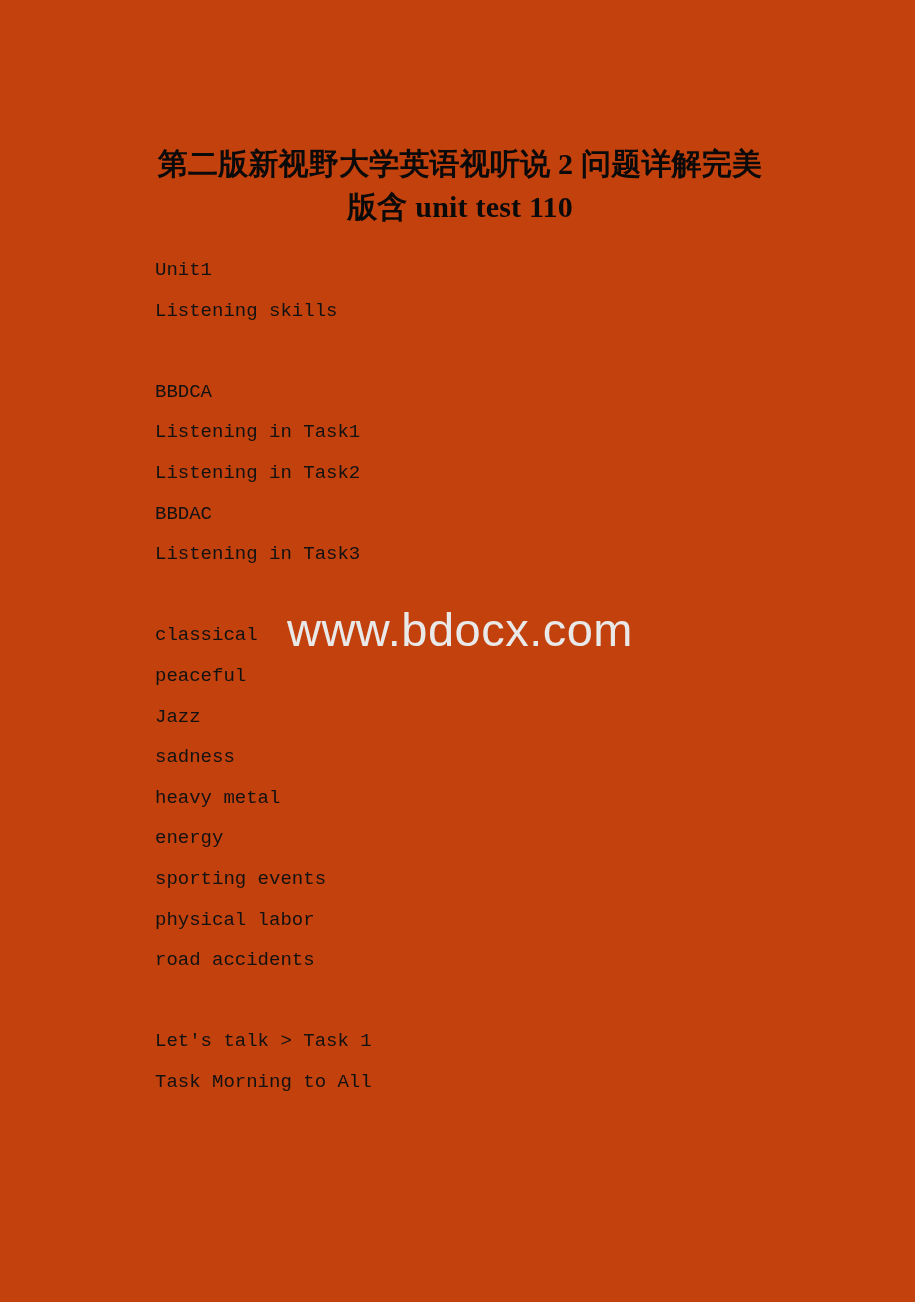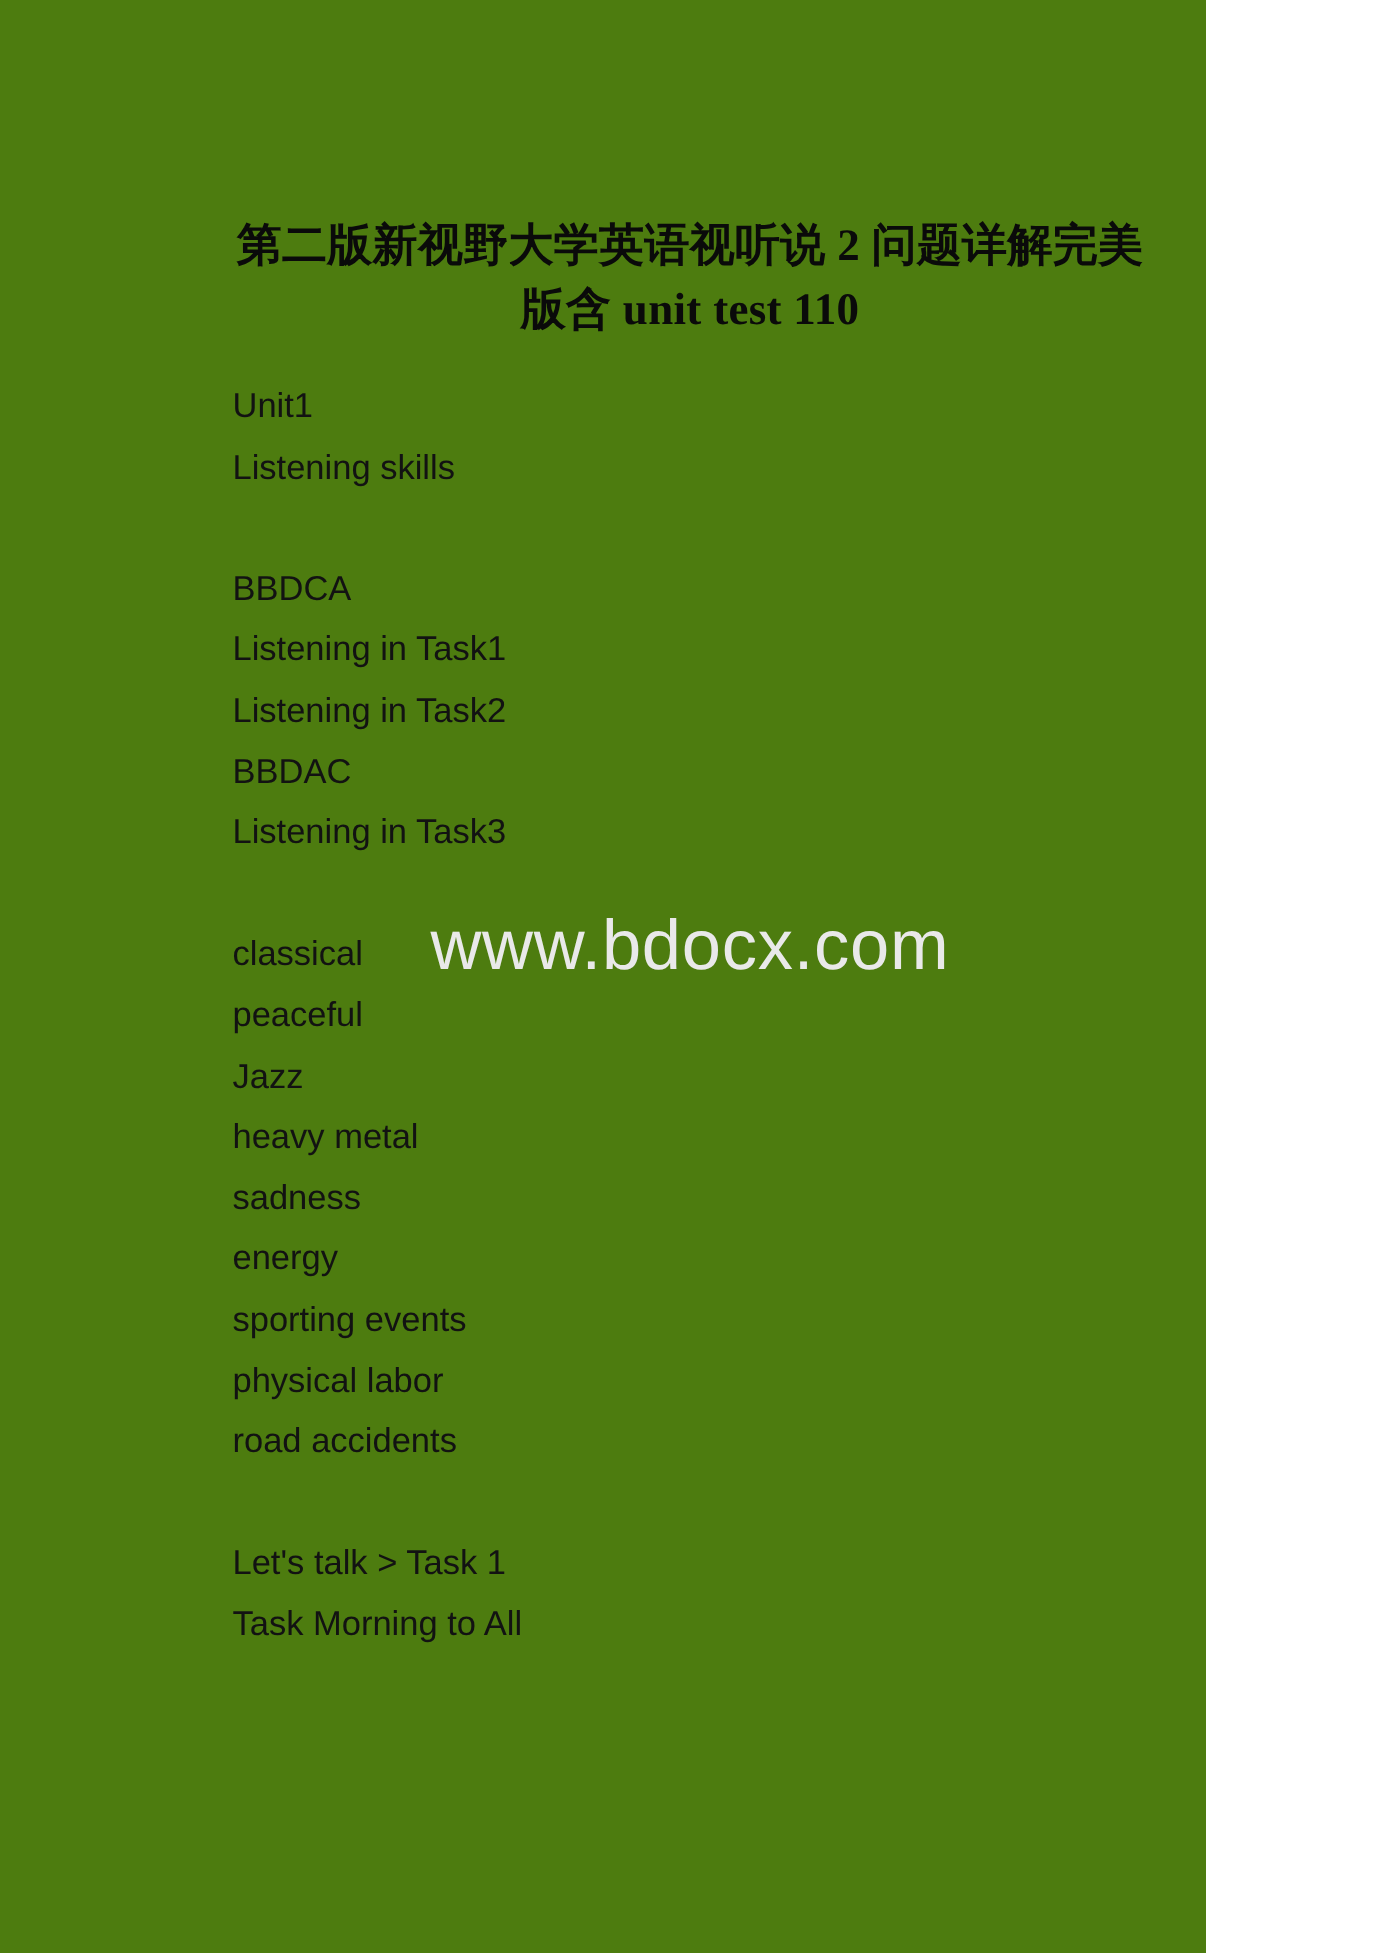--- a/index.html
+++ b/index.html
@@ -3,23 +3,23 @@
 <meta charset="utf-8">
 <title>Document</title>
 <style>
   html, body {
     margin: 0;
     padding: 0;
     background: #ffffff;
   }
   .page {
     position: relative;
-    width: 804px;
+    width: 915px;
     height: 1302px;
-    background: #4d7c0f;
+    background: #c2410c;
     overflow: hidden;
     font-family: "Liberation Serif", "DejaVu Serif", serif;
     color: #000000;
   }
 
   
   .doc-title {
     position: absolute;
     left: 110px;
     top: 142px;
@@ -34,22 +34,22 @@
   }
 
   
   .doc-body {
     position: absolute;
     left: 155px;
     top: 250px;
     width: 620px;
   }
   .doc-line {
-    font-family: Liberation Sans, sans-serif;
-    font-size: 23px;
+    font-family: Liberation Mono, monospace;
+    font-size: 19px;
     line-height: 40.6px;
     height: 40.6px;
     color: #121212;
     white-space: pre;
   }
   .doc-line.blank {
     color: transparent;
   }
 
   
@@ -84,22 +84,22 @@
     <div class="doc-line blank"></div>
     <div class="doc-line">BBDCA</div>
     <div class="doc-line">Listening in Task1</div>
     <div class="doc-line">Listening in Task2</div>
     <div class="doc-line">BBDAC</div>
     <div class="doc-line">Listening in Task3</div>
     <div class="doc-line blank"></div>
     <div class="doc-line">classical</div>
     <div class="doc-line">peaceful</div>
     <div class="doc-line">Jazz</div>
+    <div class="doc-line">sadness</div>
     <div class="doc-line">heavy metal</div>
-    <div class="doc-line">sadness</div>
     <div class="doc-line">energy</div>
     <div class="doc-line">sporting events</div>
     <div class="doc-line">physical labor</div>
     <div class="doc-line">road accidents</div>
     <div class="doc-line blank"></div>
     <div class="doc-line">Let's talk &gt; Task 1</div>
     <div class="doc-line">Task Morning to All</div>
   </div>
 
   <div class="watermark">www.bdocx.com</div>

